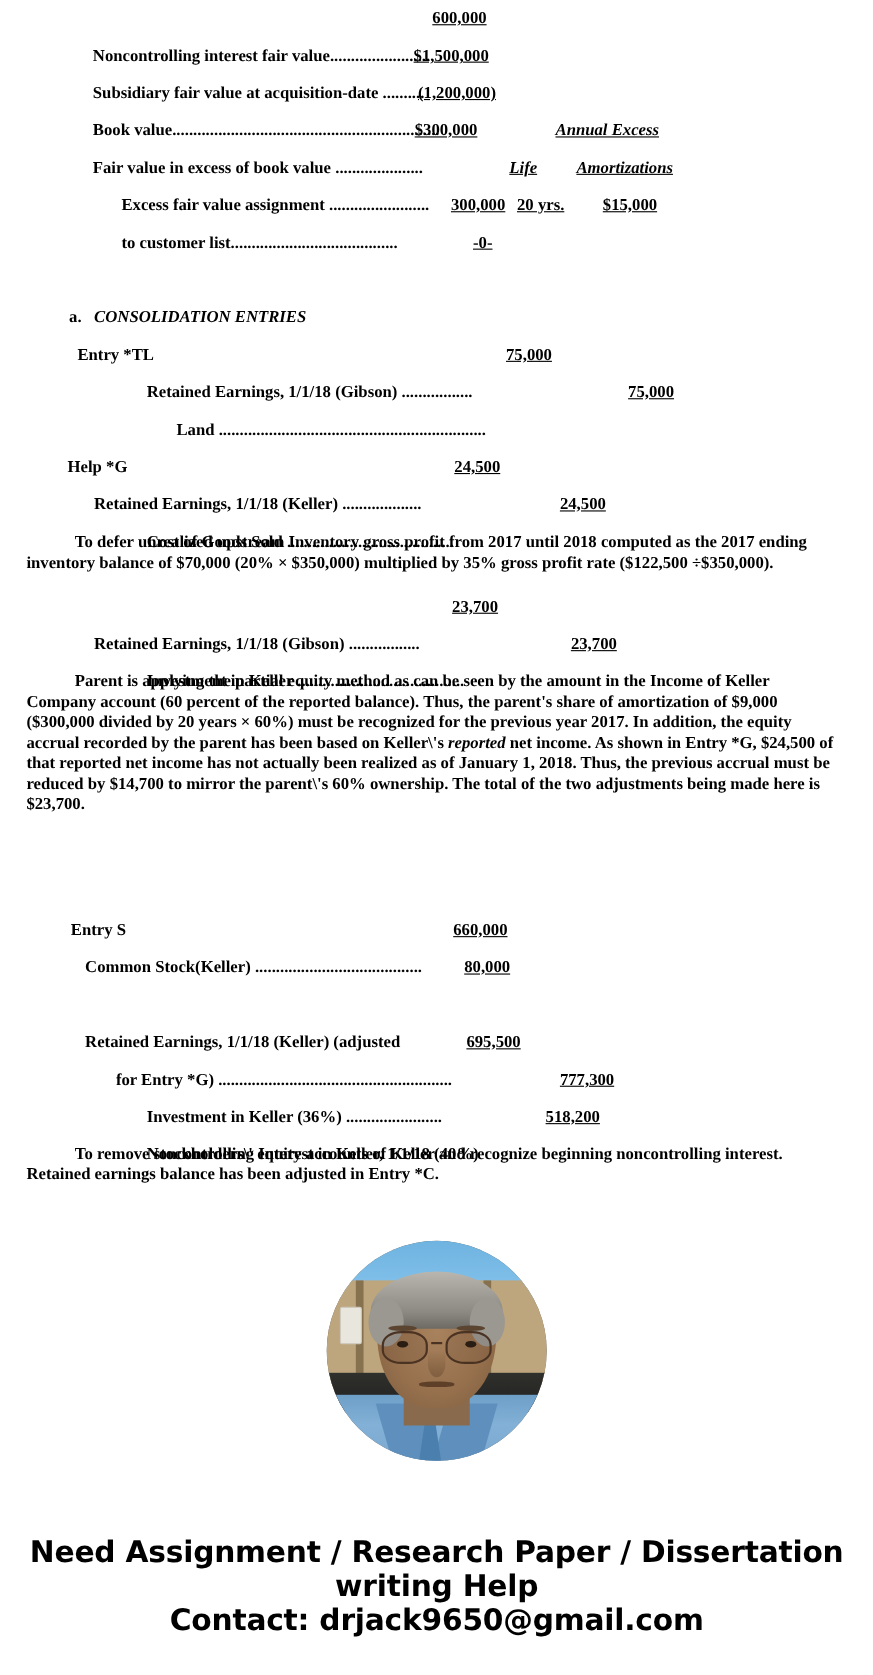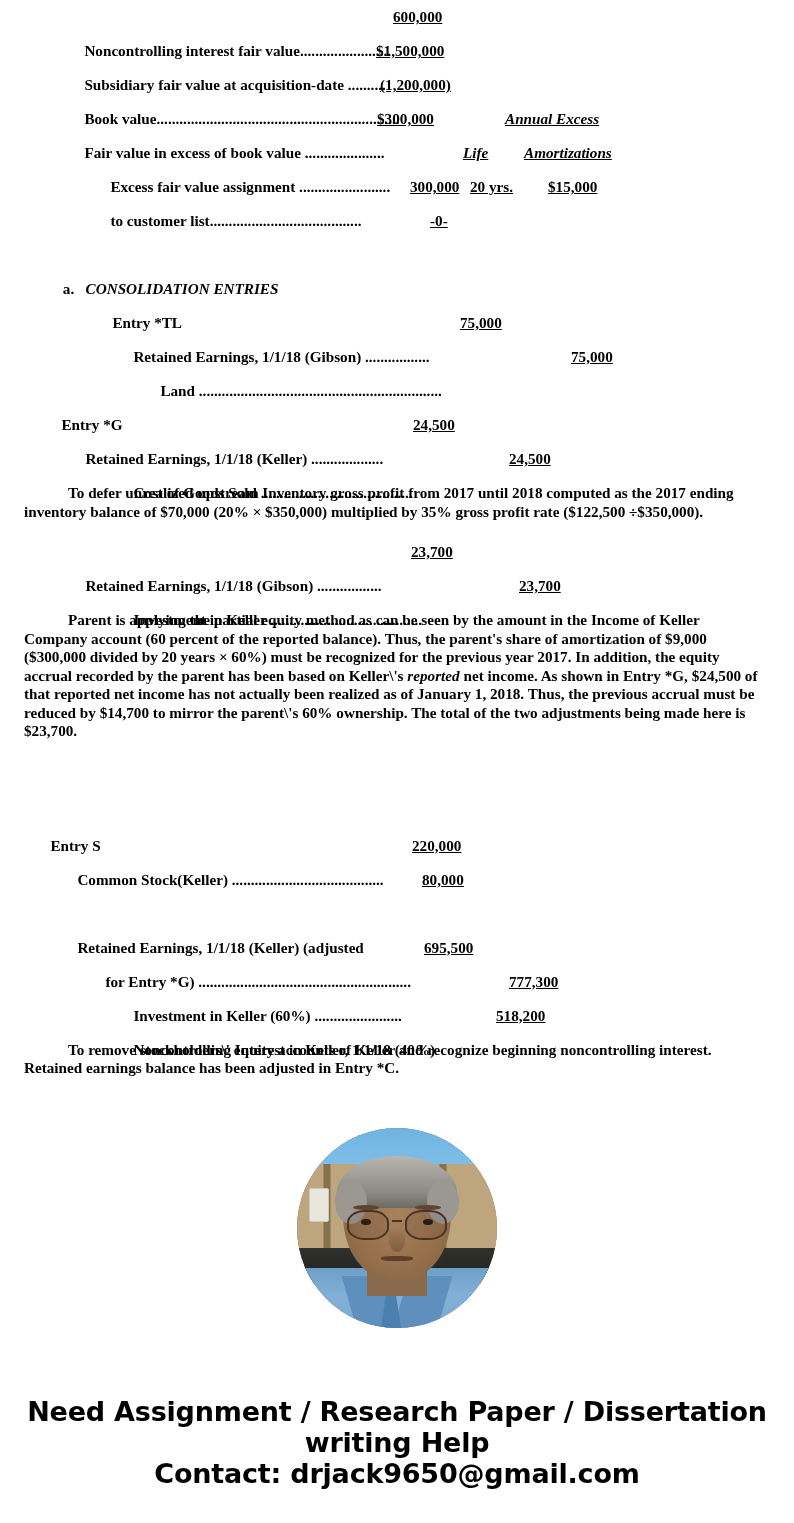--- a/index.html
+++ b/index.html
@@ -36,21 +36,21 @@
     font-style: italic;
   }
 
   
   .i0  { padding-left: 54px; }
   .i1  { padding-left: 80px; }
   .i2  { padding-left: 55px; }
   .i3  { padding-left: 103px; }
   .i4  { padding-left: 130px; }
   .i5  { padding-left: 40px; }
-  .i6  { padding-left: 82px; }
+  .i6  { padding-left: 40px; }
   .i8  { padding-left: 47px; }
   .i9  { padding-left: 75px; }
 
   
   .row {
     position: relative;
     font-weight: bold;
     font-size: 15.2px;
     line-height: 34px;
     height: 34px;
@@ -294,21 +294,21 @@
         <span class="amt" style="left:460px">75,000</span>
       </div>
       <div class="row i4">
         <span>Land ................................................................</span>
         <span class="amt" style="left:571px">75,000</span>
       </div>
     </div>
 
     <div>
       <div class="row" style="padding-left:31px">
-        <span>Entry *G</span>
+        <span>Help *G</span>
       </div>
       <div class="row i2">
         <span>Retained Earnings, 1/1/18 (Keller) ...................</span>
         <span class="amt" style="left:413px">24,500</span>
       </div>
       <div class="row i3">
         <span>Cost of Goods Sold ........................................</span>
         <span class="amt" style="left:509px">24,500</span>
       </div>
       <div class="spacer-8"></div>
@@ -325,40 +325,40 @@
         <span>Investment in Keller ........................................</span>
         <span class="amt" style="left:519px">23,700</span>
       </div>
       <div class="spacer-8"></div>
       <p class="para"><span>Parent is applying the partial equity method as can be seen by the amount in the Income of Keller Company account (60 percent of the reported balance). Thus, the parent's share of amortization of $9,000 ($300,000 divided by 20 years × 60%) must be recognized for the previous year 2017. In addition, the equity accrual recorded by the parent has been based on Keller\'s </span><span class="ital">reported</span><span> net income. As shown in Entry *G, $24,500 of that reported net income has not actually been realized as of January 1, 2018. Thus, the previous accrual must be reduced by $14,700 to mirror the parent\'s 60% ownership. The total of the two adjustments being made here is $23,700.</span></p>
     </div>
 
     <div>
       <div class="spacer-34"></div>
       <div class="spacer-20"></div>
-      <div class="row" style="padding-left:20px">
+      <div class="row" style="padding-left:34px">
         <span>Entry S</span>
       </div>
 
       <div class="row i8">
         <span>Common Stock(Keller) ........................................</span>
-        <span class="amt" style="left:412px">220,000</span>
+        <span class="amt" style="left:412px">660,000</span>
       </div>
       <div class="row i8">
         <span class="amt" style="left:422px">80,000</span>
       </div>
       <div class="row i8">
         <span>Retained Earnings, 1/1/18 (Keller) (adjusted</span>
       </div>
       <div class="row i9">
         <span>for Entry *G) ........................................................</span>
         <span class="amt" style="left:424px">695,500</span>
       </div>
       <div class="row i3">
-        <span>Investment in Keller (60%) .......................</span>
+        <span>Investment in Keller (36%) .......................</span>
         <span class="amt" style="left:509px">777,300</span>
       </div>
       <div class="row i3">
         <span>Noncontrolling Interest in Keller, 1/1/18 (40%)</span>
         <span class="amt" style="left:496px">518,200</span>
       </div>
 
       <div class="spacer-8"></div>
       <p class="para">To remove stockholders\' equity accounts of Keller and recognize beginning noncontrolling interest. Retained earnings balance has been adjusted in Entry *C.</p>
     </div>

